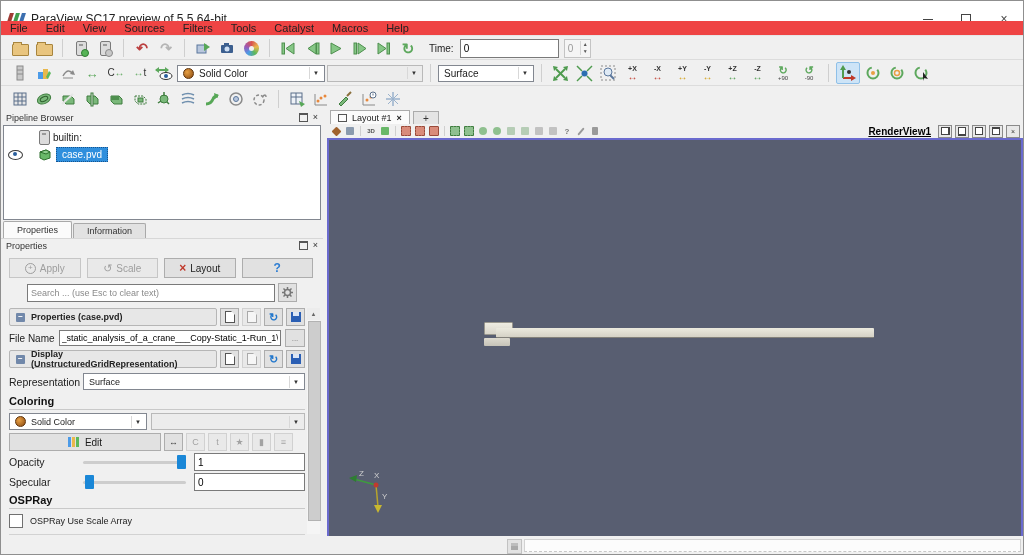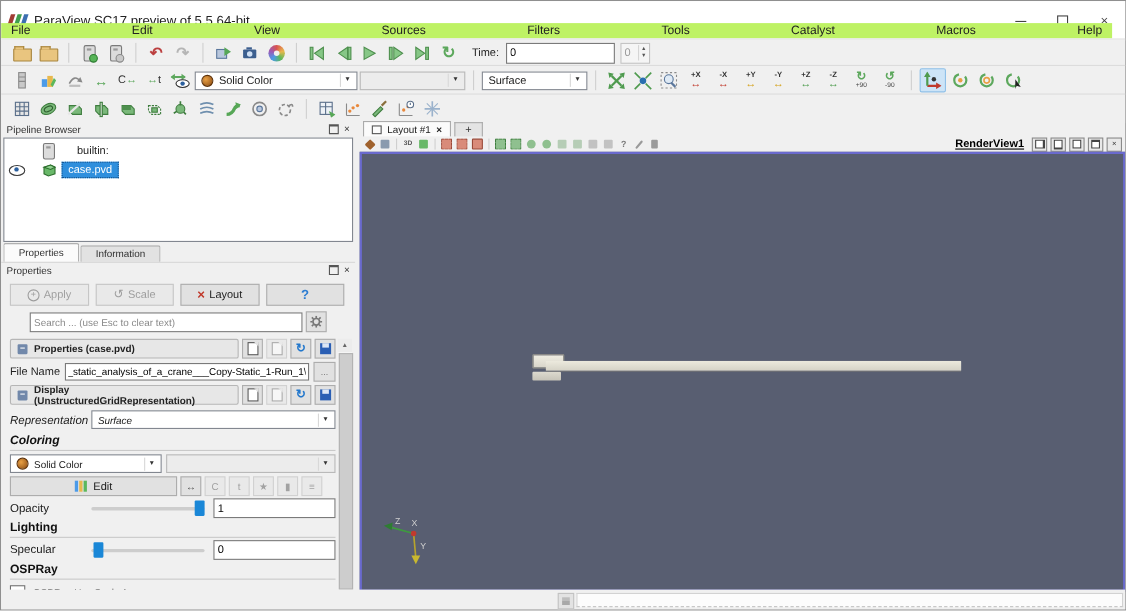--- a/index.html
+++ b/index.html
@@ -13,21 +13,21 @@
   .pv-logo i:nth-child(1){background:#a03c34;}
   .pv-logo i:nth-child(2){background:#3f9e4d;}
   .pv-logo i:nth-child(3){background:#3c6fb0;}
   .title-text{font-size:12px;color:#222;}
   .win-controls{margin-left:auto;display:flex;height:20px;}
   .winbtn{width:38px;height:20px;display:flex;align-items:center;justify-content:center;color:#444;font-size:12px;}
   .glyph-min{width:10px;height:1px;background:#444;}
   .glyph-max{width:8px;height:8px;border:1px solid #444;position:relative;background:#fff;}
   .glyph-max:before{content:"";position:absolute;left:2px;top:-3px;width:8px;height:8px;border:1px solid #444;z-index:-1;}
   
-  .menubar{position:absolute;left:0;top:20px;right:12px;height:14px;display:flex;align-items:center;background:#bef264;justify-content:space-between;}
+  .menubar{position:absolute;left:0;top:20px;right:0;height:14px;display:flex;align-items:center;background:#ef4444;}
   .menu-item{padding:0 9px;font-size:11px;color:#222;}
   
   .tb{position:absolute;left:0;right:0;display:flex;align-items:center;padding-left:8px;gap:2px;background:#f0f0f0;border-top:1px solid #e6e6e6;}
   #tb1{top:34px;height:24px;}
   #tb2{top:58px;height:26px;border-top:1px solid #dcdcdc;}
   #tb3{top:84px;height:26px;border-top:1px solid #dcdcdc;}
   .tbtn{min-width:22px;height:20px;display:flex;align-items:center;justify-content:center;border-radius:2px;flex:none;}
   .sep{width:1px;height:18px;background:#cfcfcf;margin:0 5px;flex:none;}
   .glyph{font-size:14px;line-height:1;}
   .folder{width:15px;height:10px;background:#e9c57f;border:1px solid #a8853e;border-radius:1px;position:relative;margin-top:3px;}
@@ -61,21 +61,21 @@
   .phead{height:13px;display:flex;align-items:center;padding:0 5px;font-size:9px;color:#333;flex:none;}
   .phead .sp{margin-left:auto;display:flex;gap:5px;align-items:center;}
   .float-ic{width:7px;height:6px;border:1px solid #555;border-top-width:2px;}
   .close-ic{font-size:9px;color:#333;line-height:9px;}
   .pb-tree{margin:1px 2px;background:#fff;border:1px solid #828790;height:90px;font-size:10px;flex:none;padding-top:3px;}
   .tree-row{height:17px;display:flex;align-items:center;}
   .eyecol{width:22px;display:flex;justify-content:center;flex:none;}
   .eye{width:13px;height:8px;border-radius:50%;border:1px solid #3a3a3a;position:relative;background:#fff;}
   .eye:after{content:"";position:absolute;left:4px;top:1px;width:4px;height:4px;border-radius:50%;background:#2a5f9e;}
   .tree-ic{width:16px;display:flex;justify-content:center;margin-left:10px;flex:none;}
-  .tree-label{margin-left:18px;color:#222;}
+  .tree-label{margin-left:1px;color:#222;}
   .sel-label{margin-left:4px;background:#2f8fdd;color:#fff;padding:1px 5px;border:1px dotted #16548f;}
   .tabsrow{height:17px;display:flex;align-items:flex-end;padding-left:2px;gap:1px;flex:none;}
   .tab{height:14px;padding:0 13px;font-size:9px;display:flex;align-items:center;border:1px solid #a9a9a9;border-bottom:none;background:#e2e2e2;border-radius:2px 2px 0 0;color:#333;}
   .tab.active{background:#fbfbfb;height:16px;}
   .btnrow{display:grid;grid-template-columns:repeat(4,1fr);gap:6px;margin:6px 10px 0 8px;height:20px;flex:none;}
   .pbtn{background:#e1e1e1;border:1px solid #adadad;display:flex;align-items:center;justify-content:center;gap:4px;font-size:10px;color:#222;}
   .pbtn.disabled{color:#9e9e9e;background:#e9e9e9;border-color:#c6c6c6;}
   .ic-apply{width:9px;height:9px;border:1px solid #9e9e9e;border-radius:50%;font-size:8px;line-height:8px;color:#9e9e9e;text-align:center;}
   .ic-reset{font-size:11px;color:#9e9e9e;line-height:10px;}
   .ic-del{color:#c0392b;font-weight:bold;font-size:12px;line-height:10px;}
@@ -89,21 +89,21 @@
   .sectrow{display:flex;gap:3px;align-items:center;}
   .sectbtn{flex:1;height:16px;background:#e7e7e7;border:1px solid #b6b6b6;border-radius:2px;display:flex;align-items:center;gap:6px;padding:0 6px;font-weight:bold;font-size:9px;color:#222;}
   .collapse-ic{width:9px;height:9px;background:#7188aa;color:#fff;font-size:8px;line-height:8px;text-align:center;border-radius:1px;}
   .minibtn{width:17px;height:16px;background:#e1e1e1;border:1px solid #adadad;display:flex;align-items:center;justify-content:center;flex:none;}
   .minibtn.disabled{opacity:.45;}
   .page-ic{width:8px;height:10px;background:#fff;border:1px solid #555;position:relative;}
   .page-ic:after{content:"";position:absolute;right:-1px;top:-1px;border:2px solid transparent;border-top-color:#e1e1e1;border-right-color:#e1e1e1;}
   .refresh-ic{color:#2277cc;font-size:11px;font-weight:bold;line-height:10px;}
   .floppy-ic{width:10px;height:10px;background:#2b5fb4;position:relative;}
   .floppy-ic:after{content:"";position:absolute;left:2px;top:0;width:6px;height:4px;background:#dce6f5;}
-  .mt2{margin-top:2px;}.mt3{margin-top:3px;}.mt5{margin-top:5px;font-style:italic;}
+  .mt2{margin-top:2px;}.mt3{margin-top:3px;}.mt5{margin-top:5px;}
   .filerow{display:flex;align-items:center;gap:4px;}
   .filelabel{font-size:10px;color:#222;flex:none;}
   .fileinput{flex:1;height:14px;border:1px solid #7a7a7a;font-size:9px;padding:0 2px;font-family:"Liberation Sans",sans-serif;min-width:0;}
   .browsebtn{width:18px;height:16px;background:#e1e1e1;border:1px solid #adadad;font-size:8px;display:flex;align-items:center;justify-content:center;color:#777;flex:none;}
   .reprrow{display:flex;align-items:center;gap:8px;}
   .rowlabel{width:66px;font-size:10.5px;color:#222;flex:none;}
   .combo.grow{flex:1;}
   .hdr{font-weight:bold;font-size:11px;color:#111;border-bottom:1px solid #c9c9c9;padding-bottom:2px;}
   .colorrow{display:flex;gap:4px;}
   .editrow{display:flex;gap:3px;align-items:center;}
@@ -703,21 +703,20 @@
             </div>
         </div>
         <div class="sliderrow mt2">
           <span class="rowlabel">Opacity</span>
           <div class="slider">
             <div class="track"></div>
             <div class="handle" style="right:0"></div>
           </div>
           <input class="valinput" value="1" style="">
         </div>
-        <div class="hdr mt3">Lighting</div>
         <div class="sliderrow mt2">
           <span class="rowlabel">Specular</span>
           <div class="slider">
             <div class="track"></div>
             <div class="handle" style="left:2px"></div>
           </div>
           <input class="valinput" value="0" style="">
         </div>
         <div class="hdr mt3">OSPRay</div>
         <div class="checkrow mt3">

